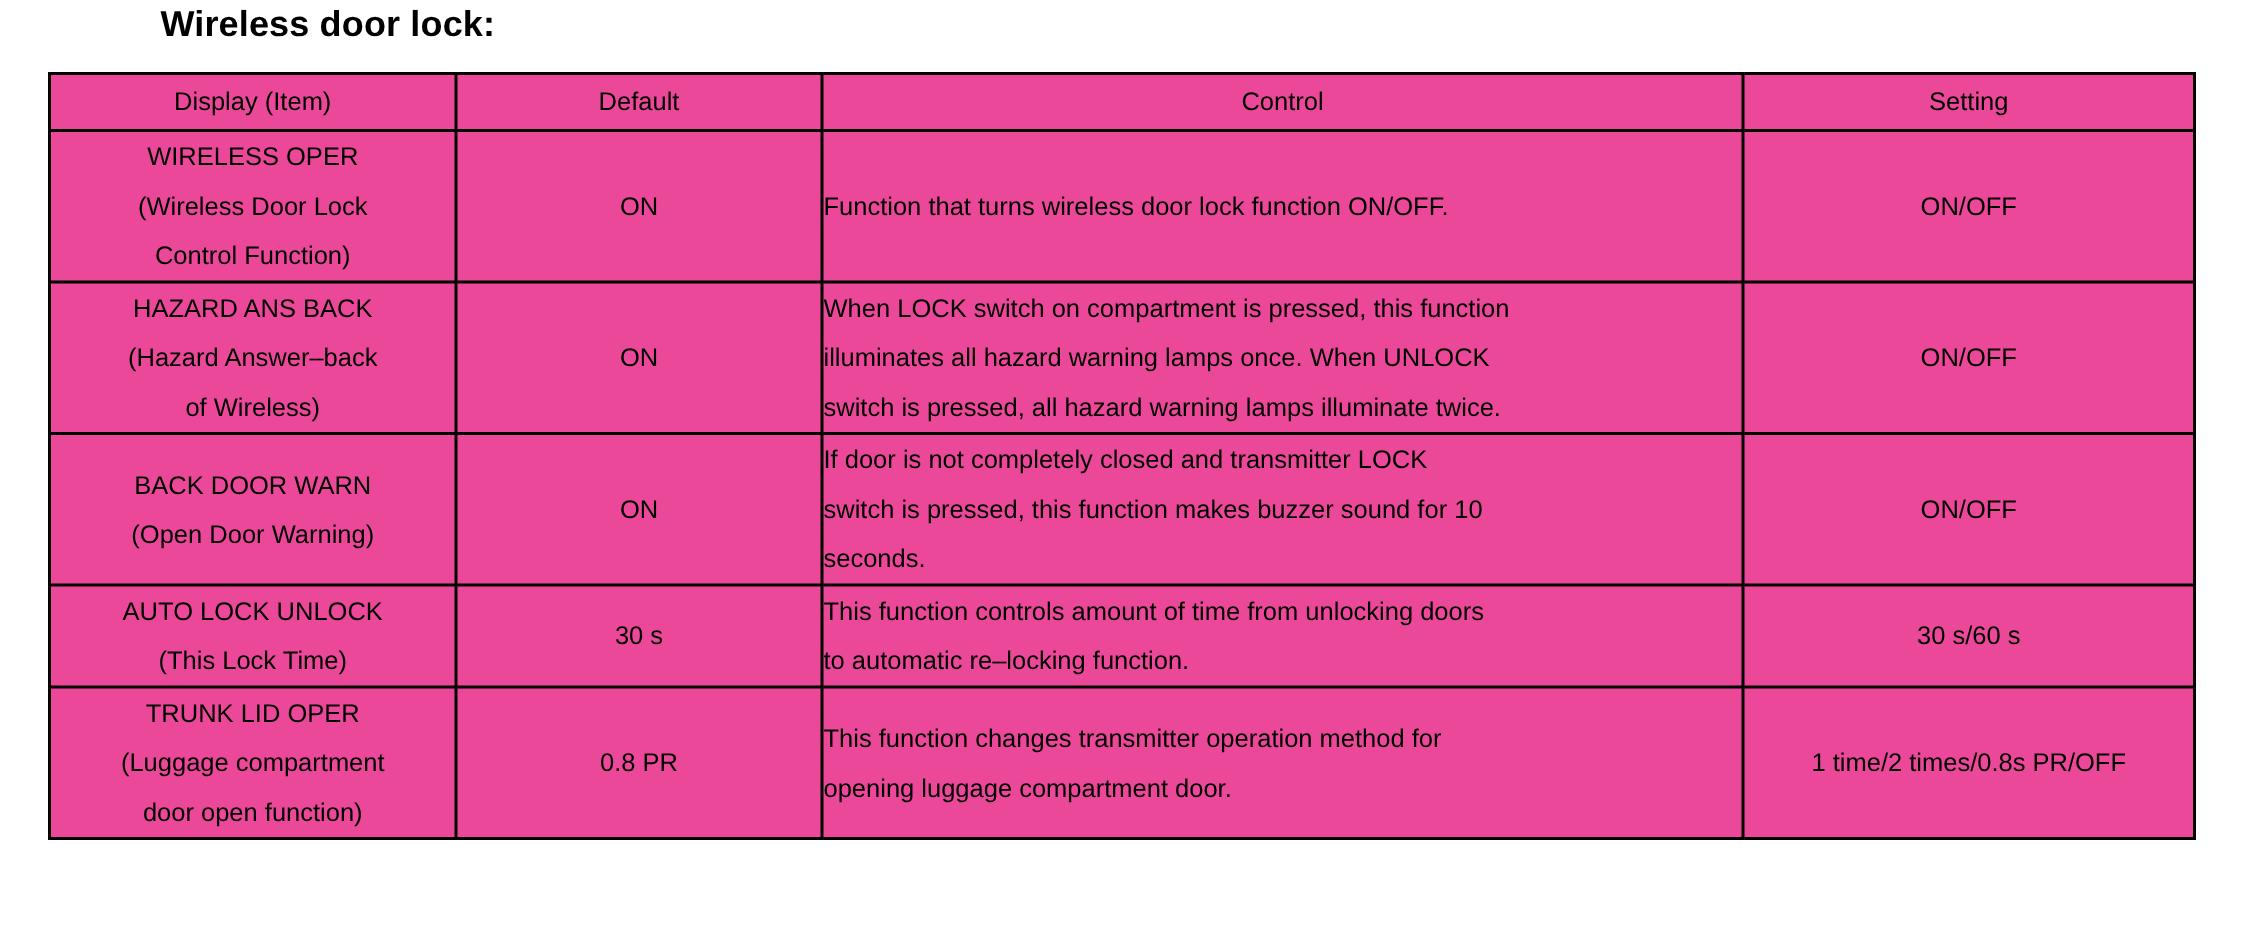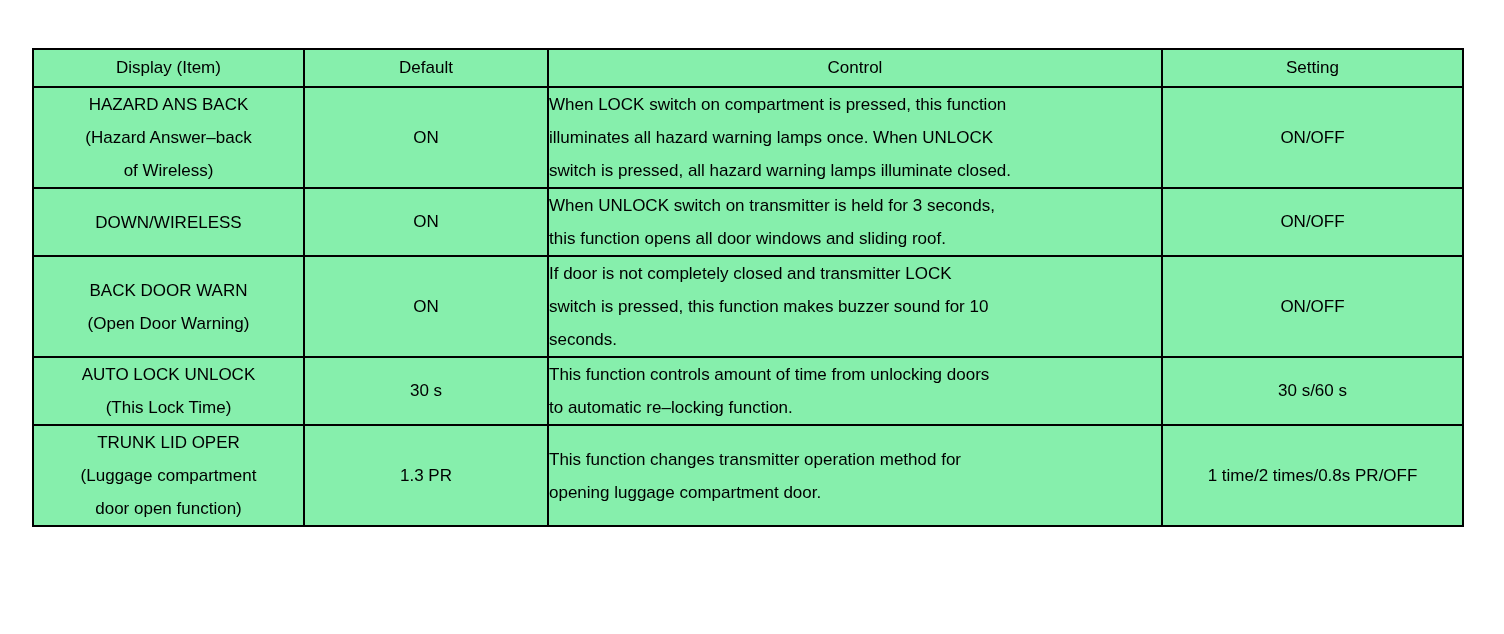--- a/index.html
+++ b/index.html
@@ -33,21 +33,21 @@
   .table-wrap {
     position: absolute;
     left: 32px;
     top: 48px;
     width: 1430px;
   }
   table.spec {
     border-collapse: collapse;
     table-layout: fixed;
     width: 1430px;
-    background: #86efac;
+    background: #ec4899;
   }
   table.spec col.c-display  { width: 271px; }
   table.spec col.c-default  { width: 244px; }
   table.spec col.c-contents { width: 614px; }
   table.spec col.c-setting  { width: 301px; }
 
   table.spec th, table.spec td {
     border: 2px solid #000000;
     padding: 0;
     vertical-align: middle;
@@ -80,20 +80,21 @@
   td.default-cell   { text-align: center; }
   td.contents-cell  { text-align: left; }
   td.setting-cell   { text-align: center; }
   .nowrap { white-space: nowrap; }
 </style>
 </head>
 <body>
 
 <div class="page">
 
+  <div class="page-title">Wireless door lock:</div>
 
   <div class="table-wrap">
     <table class="spec">
       <colgroup>
         <col class="c-display">
         <col class="c-default">
         <col class="c-contents">
         <col class="c-setting">
       </colgroup>
       <thead>
@@ -101,46 +102,47 @@
           <th>Display (Item)</th>
           <th>Default</th>
           <th>Control</th>
           <th>Setting</th>
         </tr>
       </thead>
       <tbody id="table-body">
           <tr>
             <td class="display-cell cell-pad">
               <span class="para">
+                <span class="pline">WIRELESS OPER</span>
+                <span class="pline">(Wireless Door Lock</span>
+                <span class="pline">Control Function)</span>
+              </span>
+            </td>
+            <td class="default-cell cell-pad">ON</td>
+            <td class="contents-cell cell-left">
+              <span class="para">
+                <span class="pline">Function that turns wireless door lock function ON/OFF.</span>
+              </span>
+            </td>
+            <td class="setting-cell cell-pad nowrap">ON/OFF</td>
+          </tr>
+          <tr>
+            <td class="display-cell cell-pad">
+              <span class="para">
                 <span class="pline">HAZARD ANS BACK</span>
                 <span class="pline">(Hazard Answer–back</span>
                 <span class="pline">of Wireless)</span>
               </span>
             </td>
             <td class="default-cell cell-pad">ON</td>
             <td class="contents-cell cell-left">
               <span class="para">
                 <span class="pline">When LOCK switch on compartment is pressed, this function</span>
                 <span class="pline">illuminates all hazard warning lamps once. When UNLOCK</span>
-                <span class="pline">switch is pressed, all hazard warning lamps illuminate closed.</span>
-              </span>
-            </td>
-            <td class="setting-cell cell-pad nowrap">ON/OFF</td>
-          </tr>
-          <tr>
-            <td class="display-cell cell-pad">
-              <span class="para">
-                <span class="pline">DOWN/WIRELESS</span>
-              </span>
-            </td>
-            <td class="default-cell cell-pad">ON</td>
-            <td class="contents-cell cell-left">
-              <span class="para">
-                <span class="pline">When UNLOCK switch on transmitter is held for 3 seconds,</span>
-                <span class="pline">this function opens all door windows and sliding roof.</span>
+                <span class="pline">switch is pressed, all hazard warning lamps illuminate twice.</span>
               </span>
             </td>
             <td class="setting-cell cell-pad nowrap">ON/OFF</td>
           </tr>
           <tr>
             <td class="display-cell cell-pad">
               <span class="para">
                 <span class="pline">BACK DOOR WARN</span>
                 <span class="pline">(Open Door Warning)</span>
               </span>
@@ -172,21 +174,21 @@
             <td class="setting-cell cell-pad nowrap">30 s/60 s</td>
           </tr>
           <tr>
             <td class="display-cell cell-pad">
               <span class="para">
                 <span class="pline">TRUNK LID OPER</span>
                 <span class="pline">(Luggage compartment</span>
                 <span class="pline">door open function)</span>
               </span>
             </td>
-            <td class="default-cell cell-pad">1.3 PR</td>
+            <td class="default-cell cell-pad">0.8 PR</td>
             <td class="contents-cell cell-left">
               <span class="para">
                 <span class="pline">This function changes transmitter operation method for</span>
                 <span class="pline">opening luggage compartment door.</span>
               </span>
             </td>
             <td class="setting-cell cell-pad nowrap">1 time/2 times/0.8s PR/OFF</td>
           </tr>
         </tbody>
     </table>

